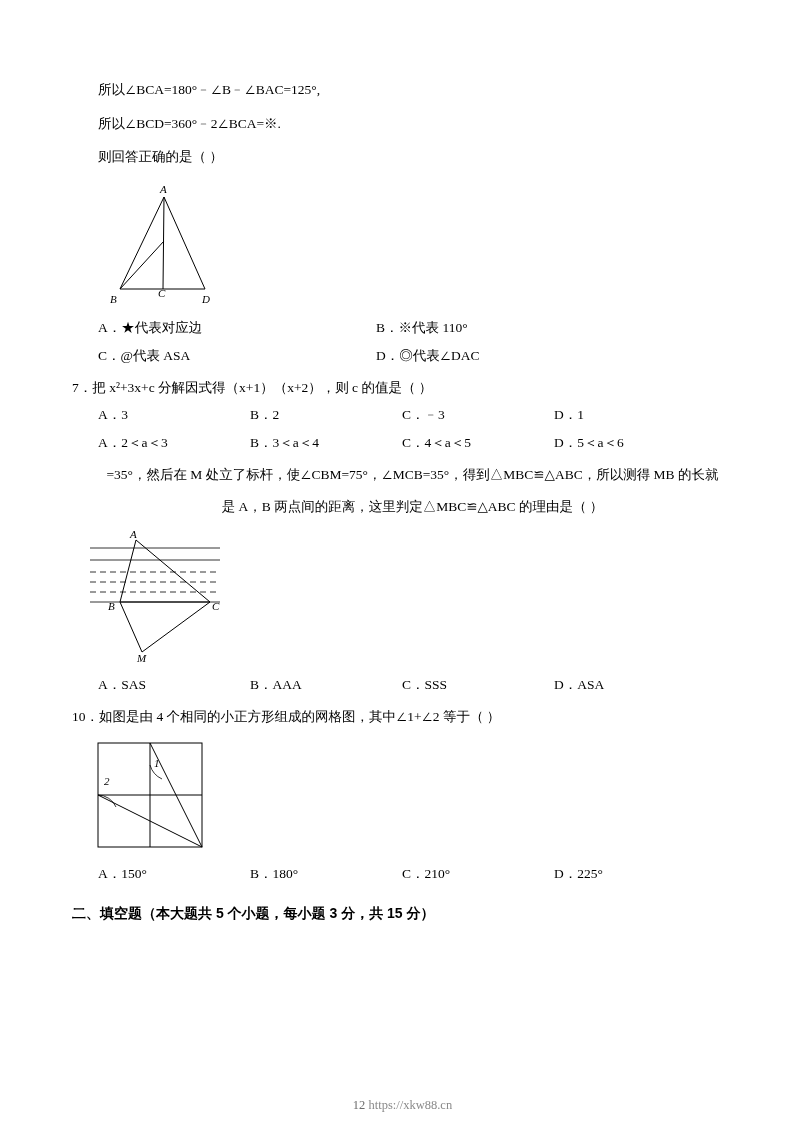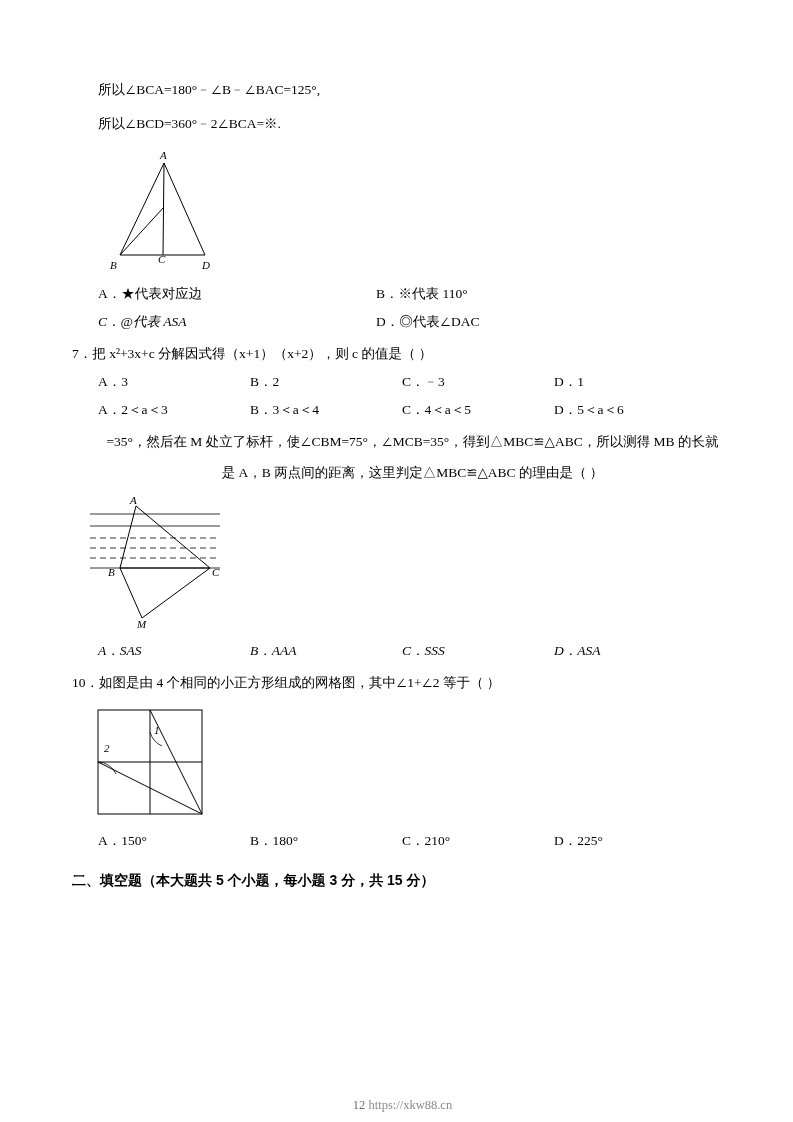--- a/index.html
+++ b/index.html
@@ -43,21 +43,20 @@
   }
   .hang {
     padding-left: 26px;
     text-indent: -26px;
   }
   .hang2 {
     padding-left: 26px;
     text-align: center;
   }
   em, .it {
-    font-style: italic;
     font-family: "Liberation Serif", serif;
   }
   .options {
     display: flex;
     font-size: 13.5px;
     padding-left: 26px;
     margin: 4px 0 10px 0;
   }
   .options > div {
     flex: 0 0 auto;
@@ -87,20 +86,21 @@
   .footer .pg { color: #6d6d6d; }
 </style>
 </head>
 <body>
 
 <div class="page">
   <div class="content">
 
     <p class="line indent">所以∠BCA=180°﹣∠B﹣∠BAC=125°,</p>
     <p class="line indent">所以∠BCD=360°﹣2∠BCA=※.</p>
+    <p class="line indent">则回答正确的是（      ）</p>
 
     <div class="fig">
       <svg width="170" height="128" viewBox="0 0 170 128">
         <text x="70" y="12" font-size="11" font-style="italic" font-family="Liberation Serif, serif">A</text>
         <text x="20" y="122" font-size="11" font-style="italic" font-family="Liberation Serif, serif">B</text>
         <text x="68" y="116" font-size="11" font-style="italic" font-family="Liberation Serif, serif">C</text>
         <text x="112" y="122" font-size="11" font-style="italic" font-family="Liberation Serif, serif">D</text>
         <line x1="74" y1="16" x2="30" y2="108" stroke="#000" stroke-width="1"></line>
         <line x1="74" y1="16" x2="73" y2="108" stroke="#000" stroke-width="1"></line>
         <line x1="74" y1="16" x2="115" y2="108" stroke="#000" stroke-width="1"></line>

